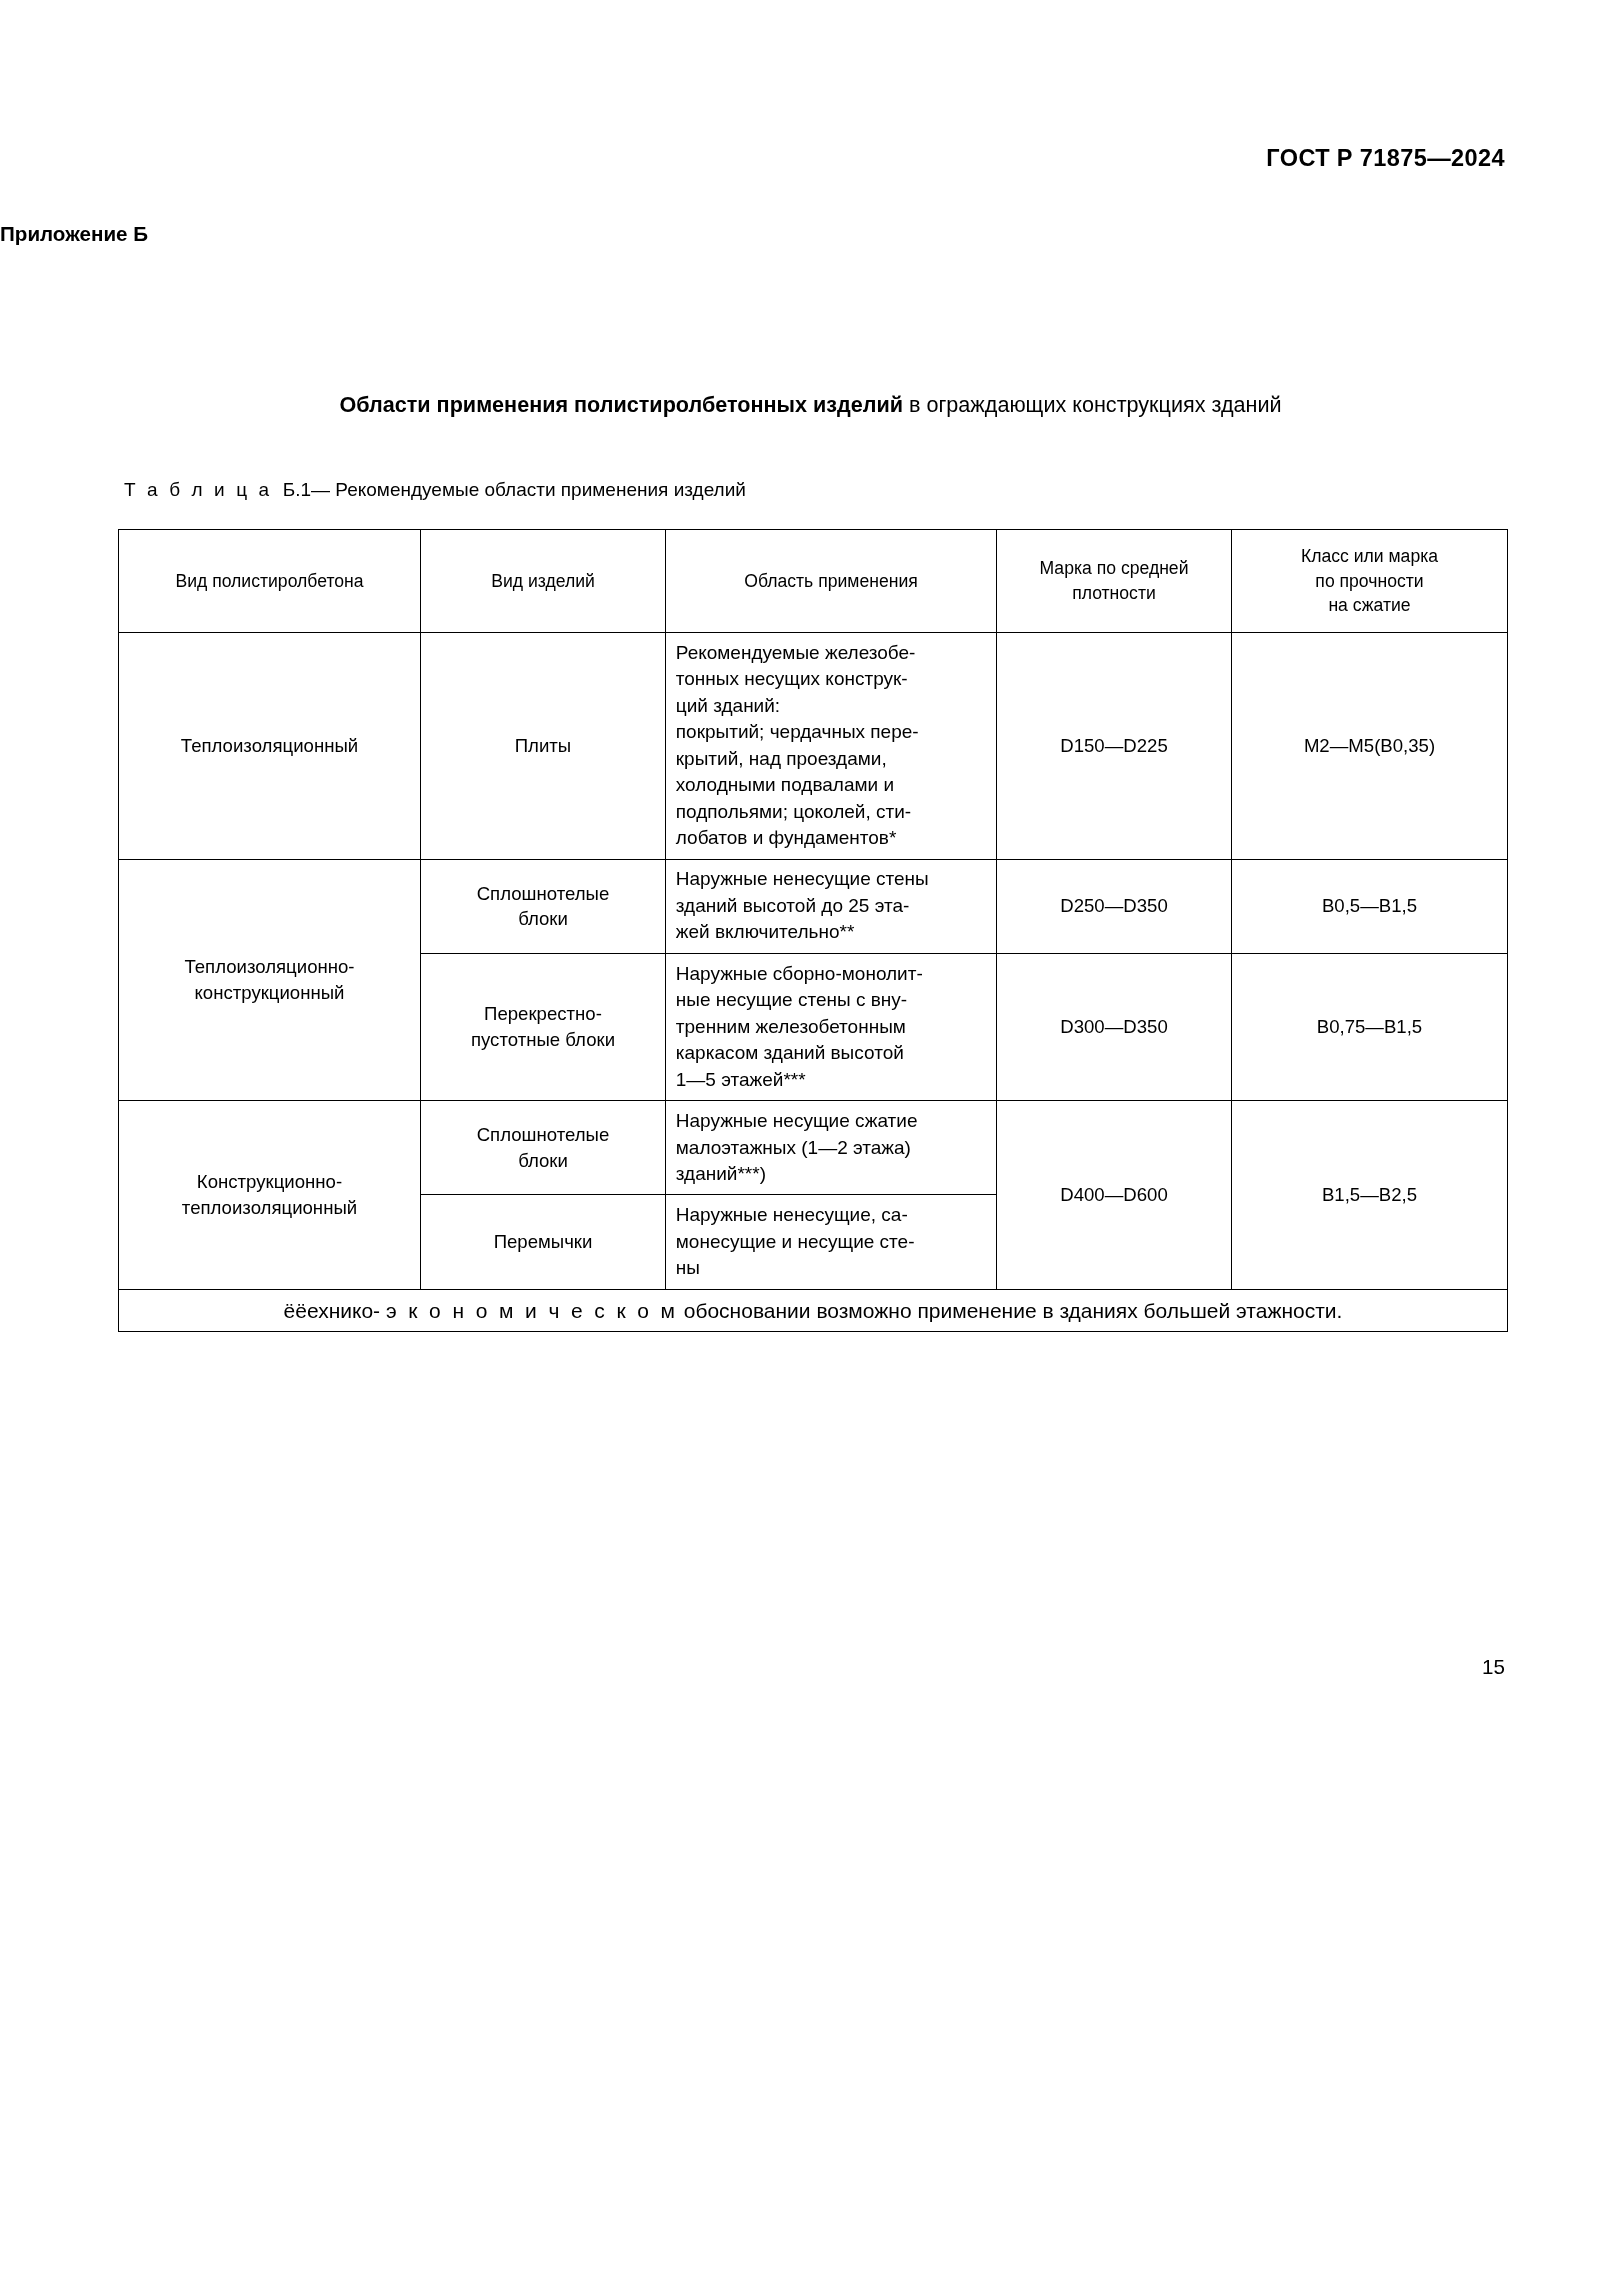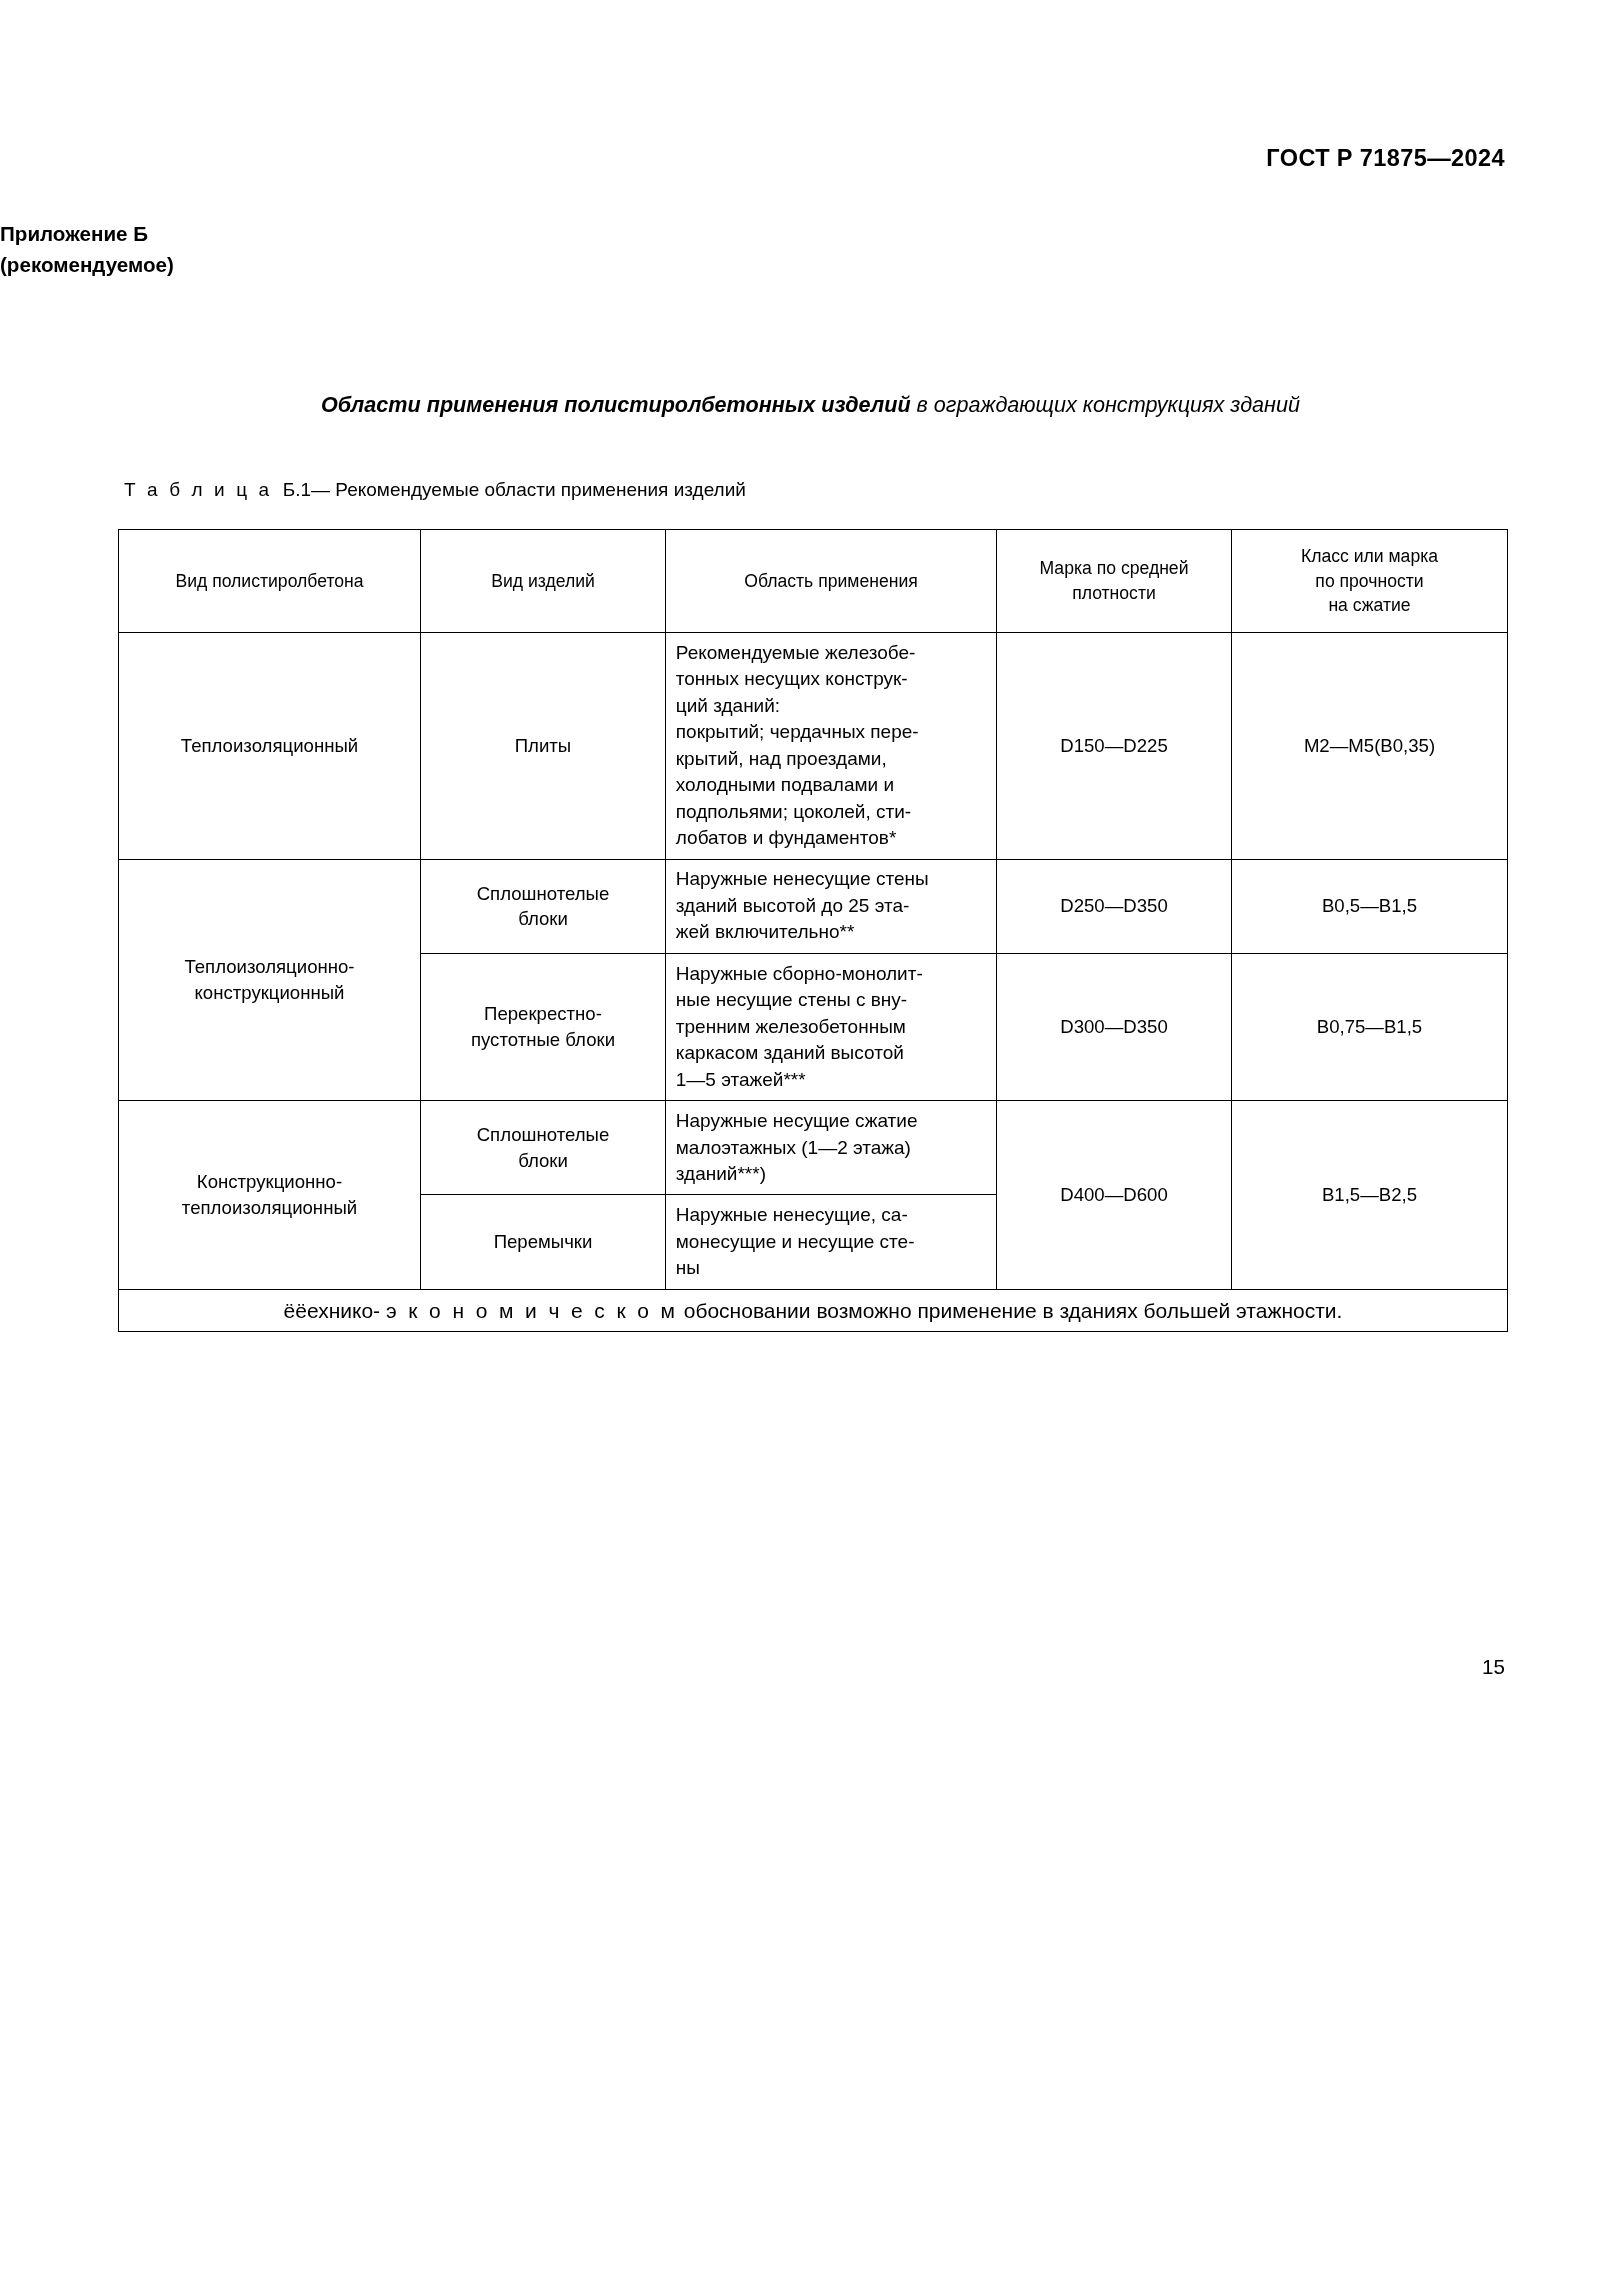--- a/index.html
+++ b/index.html
@@ -52,21 +52,20 @@
     line-height: 31px;
   }
   .section-heading {
     position: absolute;
     left: 116px;
     right: 116px;
     top: 390px;
     text-align: center;
     font-size: 21.6px;
     line-height: 29px;
-    font-style: italic;
   }
   .section-heading b {
     font-weight: bold;
   }
   .table-caption {
     position: absolute;
     left: 124px;
     top: 477px;
     font-size: 19px;
     line-height: 25.5px;
@@ -134,21 +133,20 @@
 </style>
 </head>
 <body>
 
 <div class="page">
 
   <div class="header-std">ГОСТ Р 71875—2024</div>
 
   <div class="annex-block">
     <div class="annex-title">Приложение Б</div>
-    <div class="annex-sub">(рекомендуемое)</div>
   </div>
 
   <div class="section-heading">
     <b>Области применения полистиролбетонных изделий</b><span> в ограждающих конструкциях зданий</span>
   </div>
 
   <div class="table-caption">
     <span class="sp-letters">Т а б л и ц а</span><span>&nbsp;&nbsp;</span><span>Б.1</span><span>— Рекомендуемые области применения изделий</span>
   </div>
 

